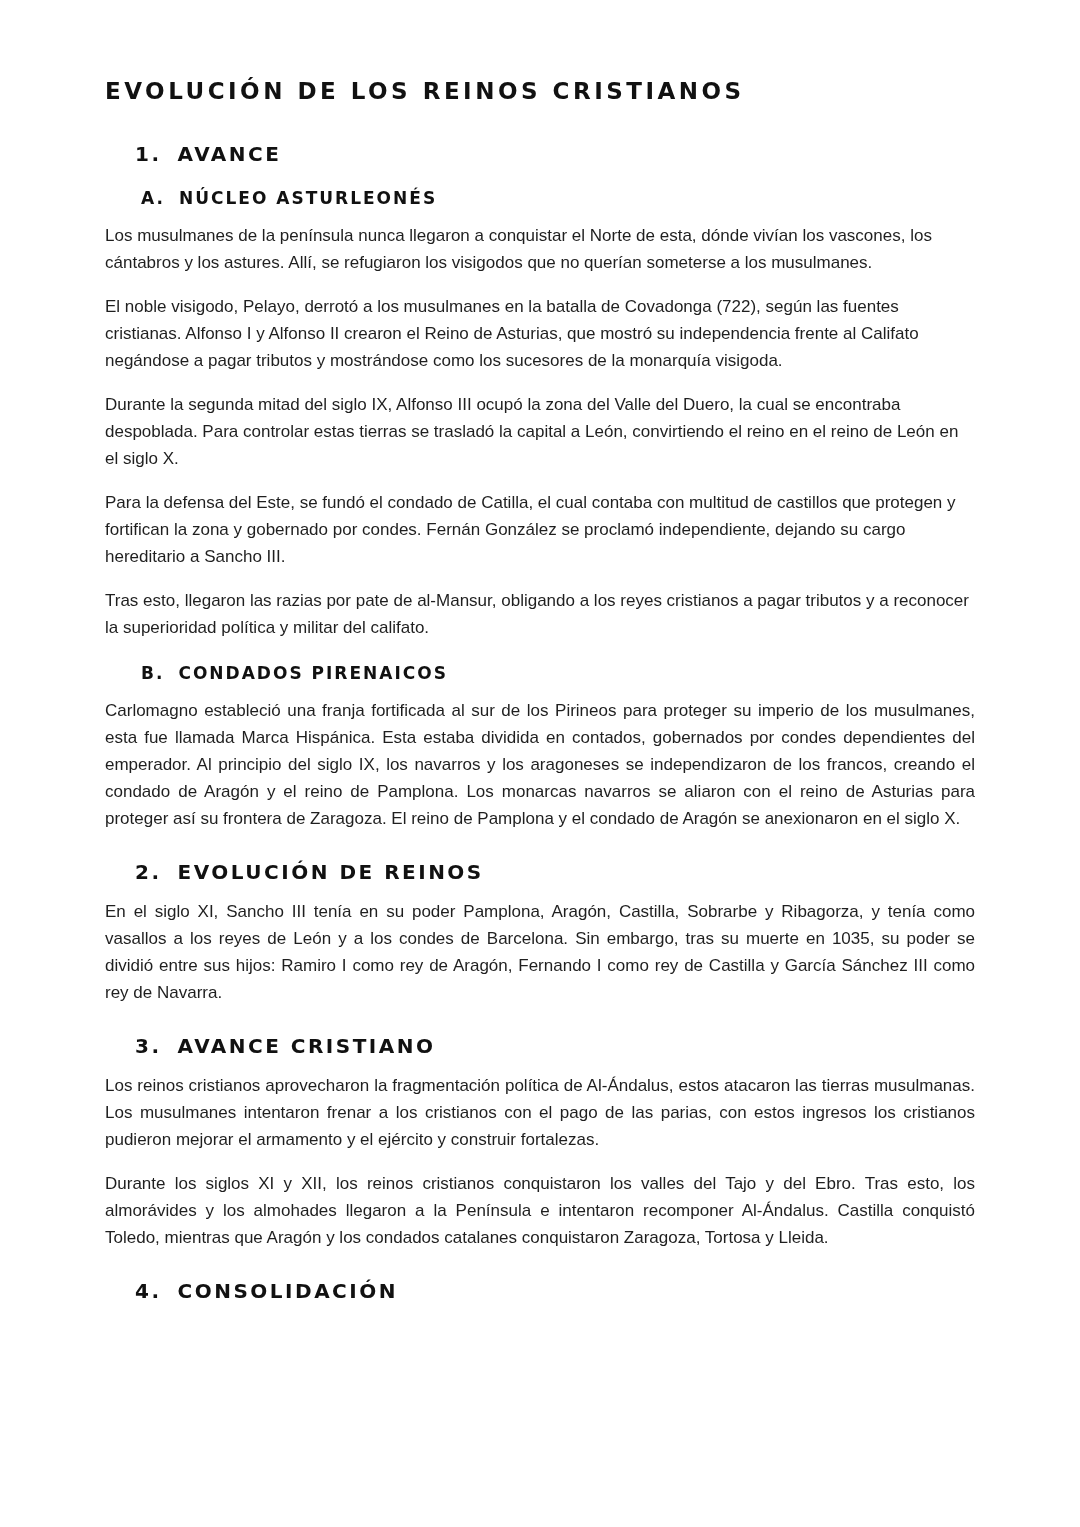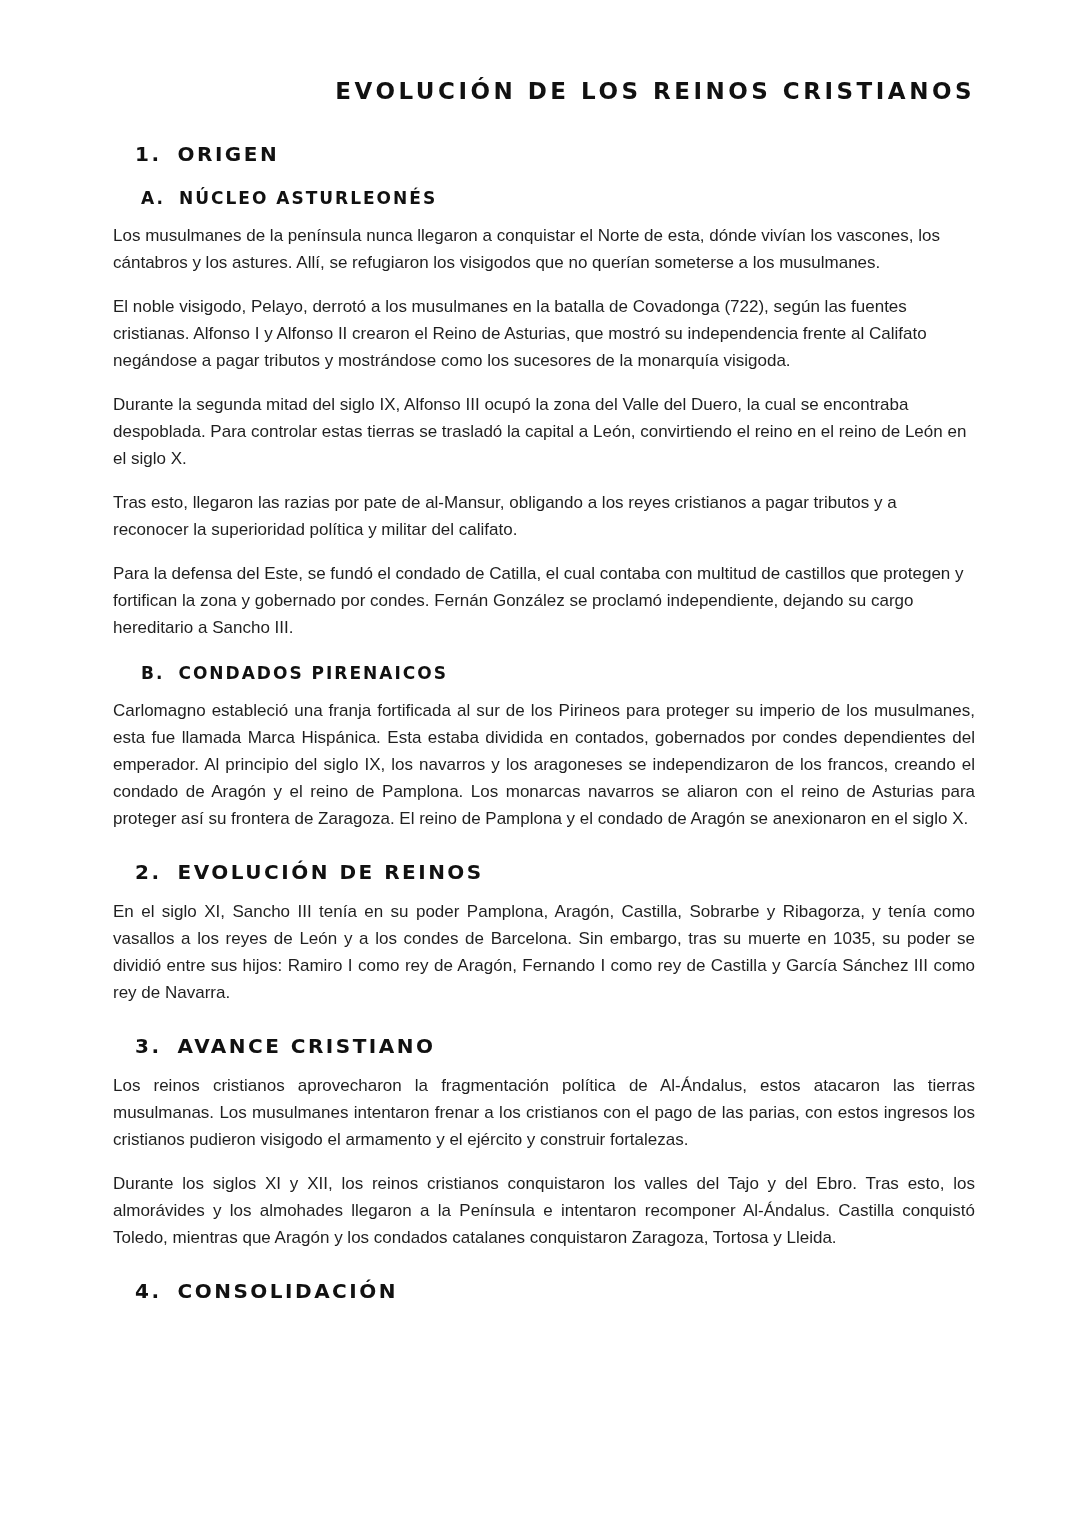--- a/index.html
+++ b/index.html
@@ -10,21 +10,21 @@
   .page {
     width: 1080px;
     min-height: 1527px;
     box-sizing: border-box;
     background: #ffffff;
     padding: 78px 105px 60px 105px;
     font-family: "Liberation Sans", sans-serif;
     color: #1c1c1c;
   }
   .doc-title {
-    text-align: right;
+    text-align: left;
     font-family: "DejaVu Sans", sans-serif;
     font-size: 23px;
     font-weight: 600;
     letter-spacing: 3.5px;
     color: #111111;
     margin: 0 0 38px 0;
   }
   .heading-l1 {
     display: flex;
     align-items: baseline;
@@ -43,70 +43,70 @@
     margin: 22px 0 14px 36px;
     font-family: "DejaVu Sans", sans-serif;
     font-size: 17px;
     font-weight: 600;
     letter-spacing: 2px;
     color: #111111;
   }
   .para {
     font-size: 17px;
     line-height: 27px;
-    margin: 0 0 17px 8px;
+    margin: 0 0 17px 0;
     color: #1f1f1f;
   }
   .para.justify {
     text-align: justify;
   }
 </style>
 </head>
 <body>
 
 <div class="page">
 
   <h1 class="doc-title">EVOLUCIÓN DE LOS REINOS CRISTIANOS</h1>
 
   <div class="heading-l1">
     <span>1.</span>
-    <span>ORIGEN</span>
+    <span>AVANCE</span>
   </div>
 
   <div class="heading-l2">
     <span>A.</span>
     <span>NÚCLEO ASTURLEONÉS</span>
   </div>
 
   <p class="para">Los musulmanes de la península nunca llegaron a conquistar el Norte de esta, dónde vivían los vascones, los cántabros y los astures. Allí, se refugiaron los visigodos que no querían someterse a los musulmanes.</p>
   <p class="para">El noble visigodo, Pelayo, derrotó a los musulmanes en la batalla de Covadonga (722), según las fuentes cristianas. Alfonso I y Alfonso II crearon el Reino de Asturias, que mostró su independencia frente al Califato negándose a pagar tributos y mostrándose como los sucesores de la monarquía visigoda.</p>
   <p class="para">Durante la segunda mitad del siglo IX, Alfonso III ocupó la zona del Valle del Duero, la cual se encontraba despoblada. Para controlar estas tierras se trasladó la capital a León, convirtiendo el reino en el reino de León en el siglo X.</p>
+  <p class="para">Para la defensa del Este, se fundó el condado de Catilla, el cual contaba con multitud de castillos que protegen y fortifican la zona y gobernado por condes. Fernán González se proclamó independiente, dejando su cargo hereditario a Sancho III.</p>
   <p class="para">Tras esto, llegaron las razias por pate de al-Mansur, obligando a los reyes cristianos a pagar tributos y a reconocer la superioridad política y militar del califato.</p>
-  <p class="para">Para la defensa del Este, se fundó el condado de Catilla, el cual contaba con multitud de castillos que protegen y fortifican la zona y gobernado por condes. Fernán González se proclamó independiente, dejando su cargo hereditario a Sancho III.</p>
 
   <div class="heading-l2">
     <span>B.</span>
     <span>CONDADOS PIRENAICOS</span>
   </div>
 
   <p class="para justify">Carlomagno estableció una franja fortificada al sur de los Pirineos para proteger su imperio de los musulmanes, esta fue llamada Marca Hispánica. Esta estaba dividida en contados, gobernados por condes dependientes del emperador. Al principio del siglo IX, los navarros y los aragoneses se independizaron de los francos, creando el condado de Aragón y el reino de Pamplona. Los monarcas navarros se aliaron con el reino de Asturias para proteger así su frontera de Zaragoza. El reino de Pamplona y el condado de Aragón se anexionaron en el siglo X.</p>
 
   <div class="heading-l1">
     <span>2.</span>
     <span>EVOLUCIÓN DE REINOS</span>
   </div>
 
   <p class="para justify">En el siglo XI, Sancho III tenía en su poder Pamplona, Aragón, Castilla, Sobrarbe y Ribagorza, y tenía como vasallos a los reyes de León y a los condes de Barcelona. Sin embargo, tras su muerte en 1035, su poder se dividió entre sus hijos: Ramiro I como rey de Aragón, Fernando I como rey de Castilla y García Sánchez III como rey de Navarra.</p>
 
   <div class="heading-l1">
     <span>3.</span>
     <span>AVANCE CRISTIANO</span>
   </div>
 
-  <p class="para justify">Los reinos cristianos aprovecharon la fragmentación política de Al-Ándalus, estos atacaron las tierras musulmanas. Los musulmanes intentaron frenar a los cristianos con el pago de las parias, con estos ingresos los cristianos pudieron visigodo el armamento y el ejército y construir fortalezas.</p>
+  <p class="para justify">Los reinos cristianos aprovecharon la fragmentación política de Al-Ándalus, estos atacaron las tierras musulmanas. Los musulmanes intentaron frenar a los cristianos con el pago de las parias, con estos ingresos los cristianos pudieron mejorar el armamento y el ejército y construir fortalezas.</p>
   <p class="para justify">Durante los siglos XI y XII, los reinos cristianos conquistaron los valles del Tajo y del Ebro. Tras esto, los almorávides y los almohades llegaron a la Península e intentaron recomponer Al-Ándalus. Castilla conquistó Toledo, mientras que Aragón y los condados catalanes conquistaron Zaragoza, Tortosa y Lleida.</p>
 
   <div class="heading-l1">
     <span>4.</span>
     <span>CONSOLIDACIÓN</span>
   </div>
 
 
 </div>
 

